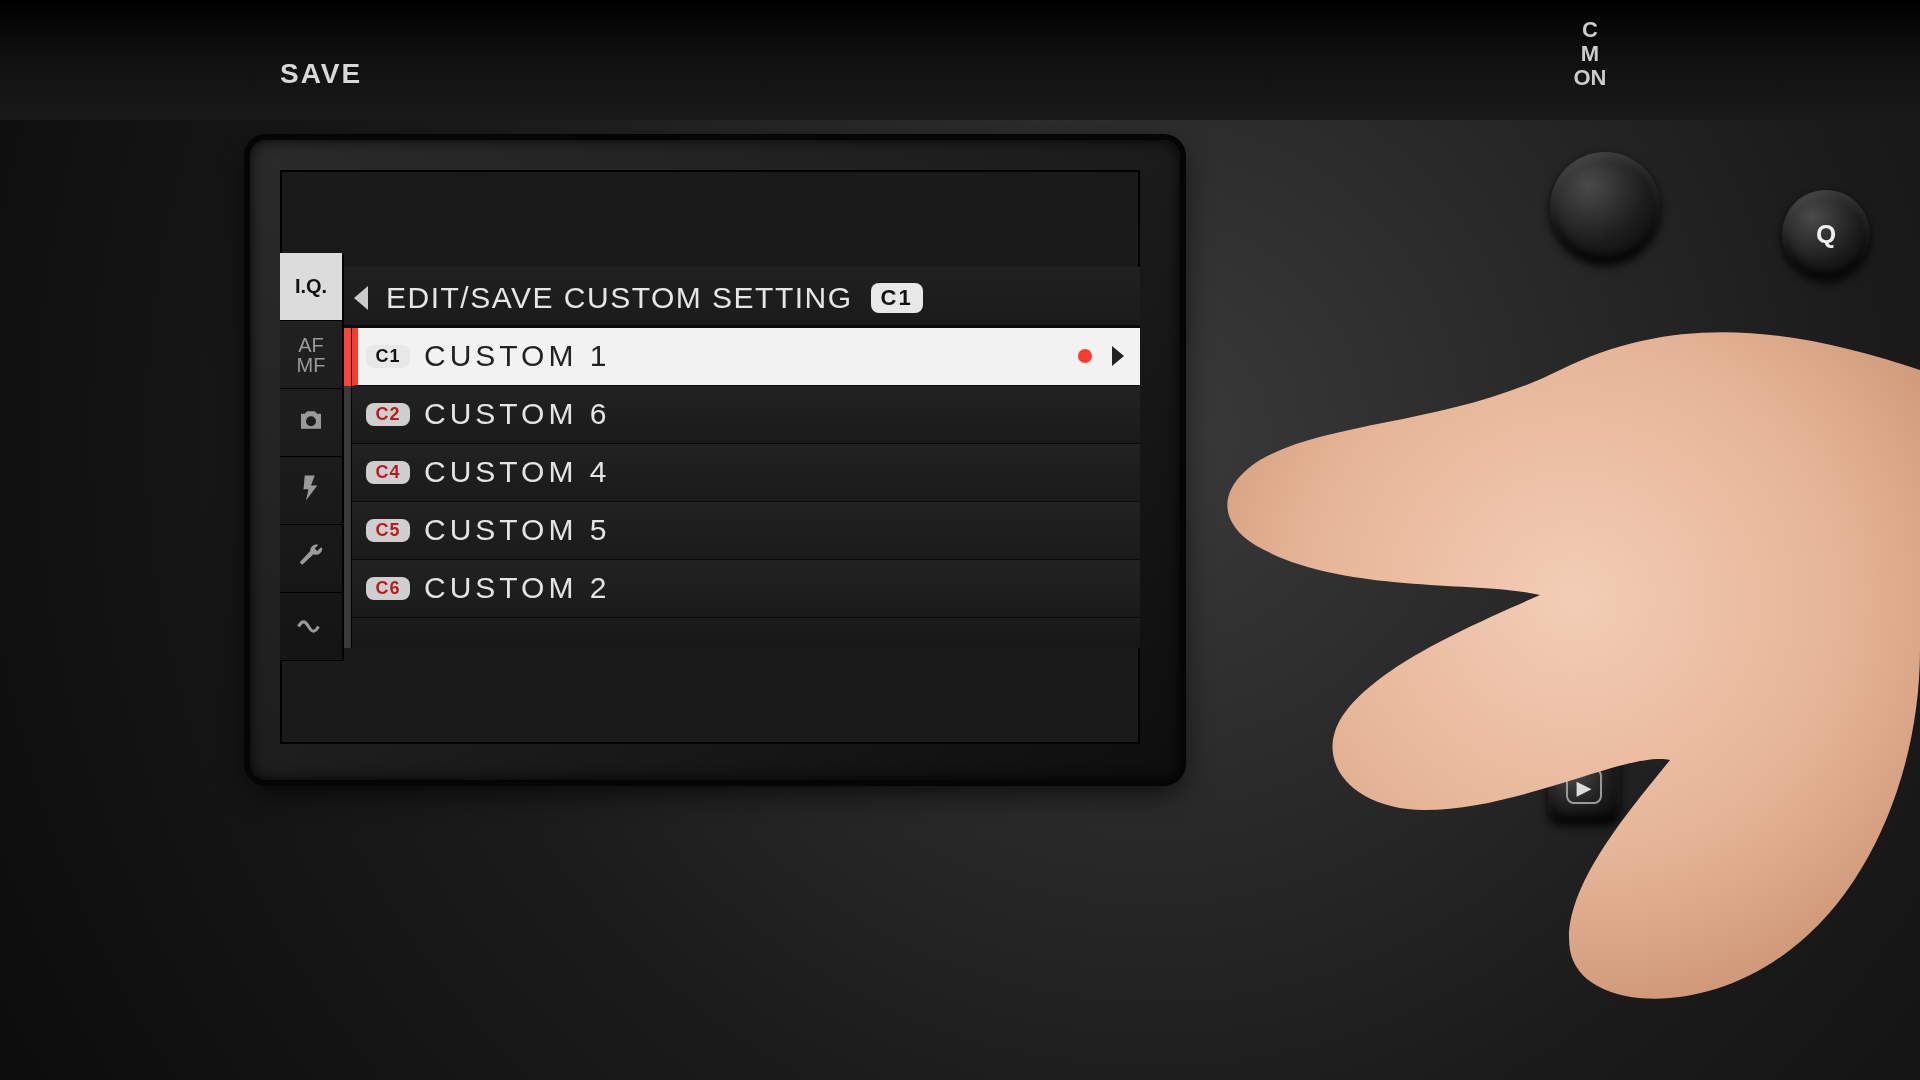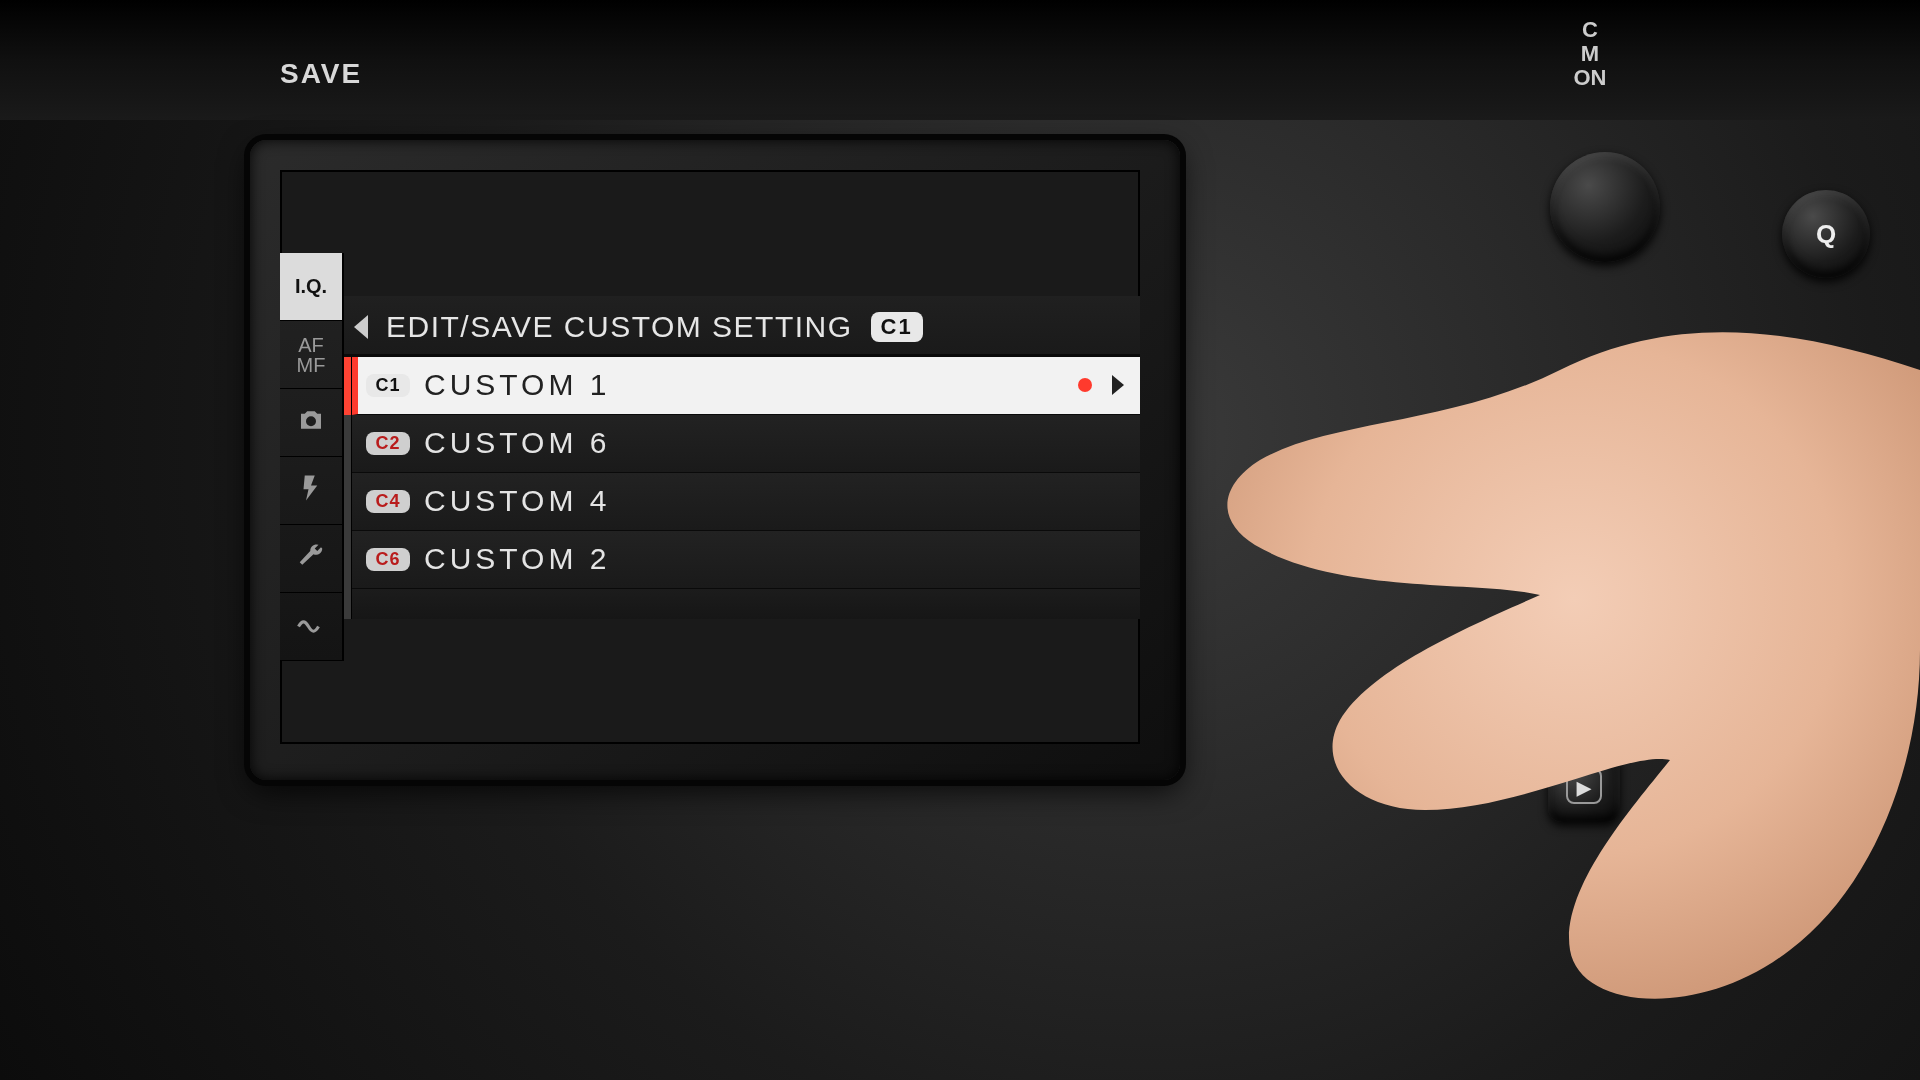--- a/index.html
+++ b/index.html
@@ -308,20 +308,24 @@
               <span class="chev-right"></span>
             </div>
 
             <div class="row">
               <span class="badge small dark">C2</span>
               <span>CUSTOM 6</span>
             </div>
             <div class="row">
               <span class="badge small dark">C4</span>
               <span>CUSTOM 4</span>
+            </div>
+            <div class="row">
+              <span class="badge small dark">C5</span>
+              <span>CUSTOM 5</span>
             </div>
             <div class="row">
               <span class="badge small dark">C6</span>
               <span>CUSTOM 2</span>
             </div>
 
             <div class="row spacer"></div>
           </div>
         </div>
       </div>

